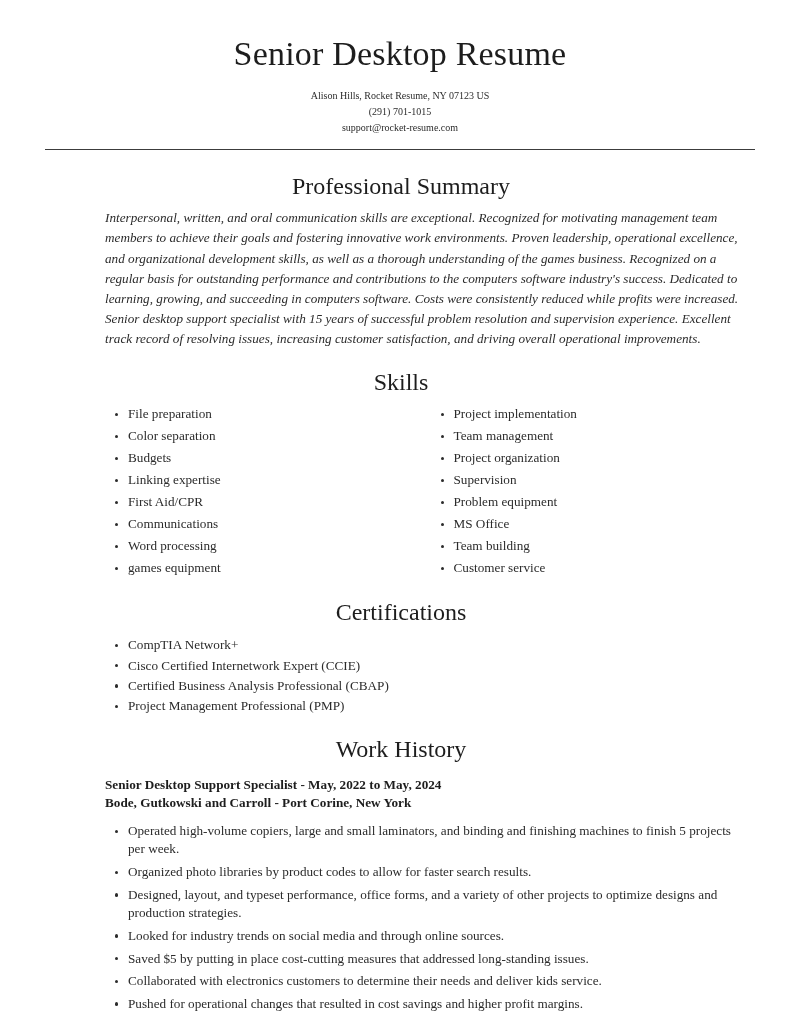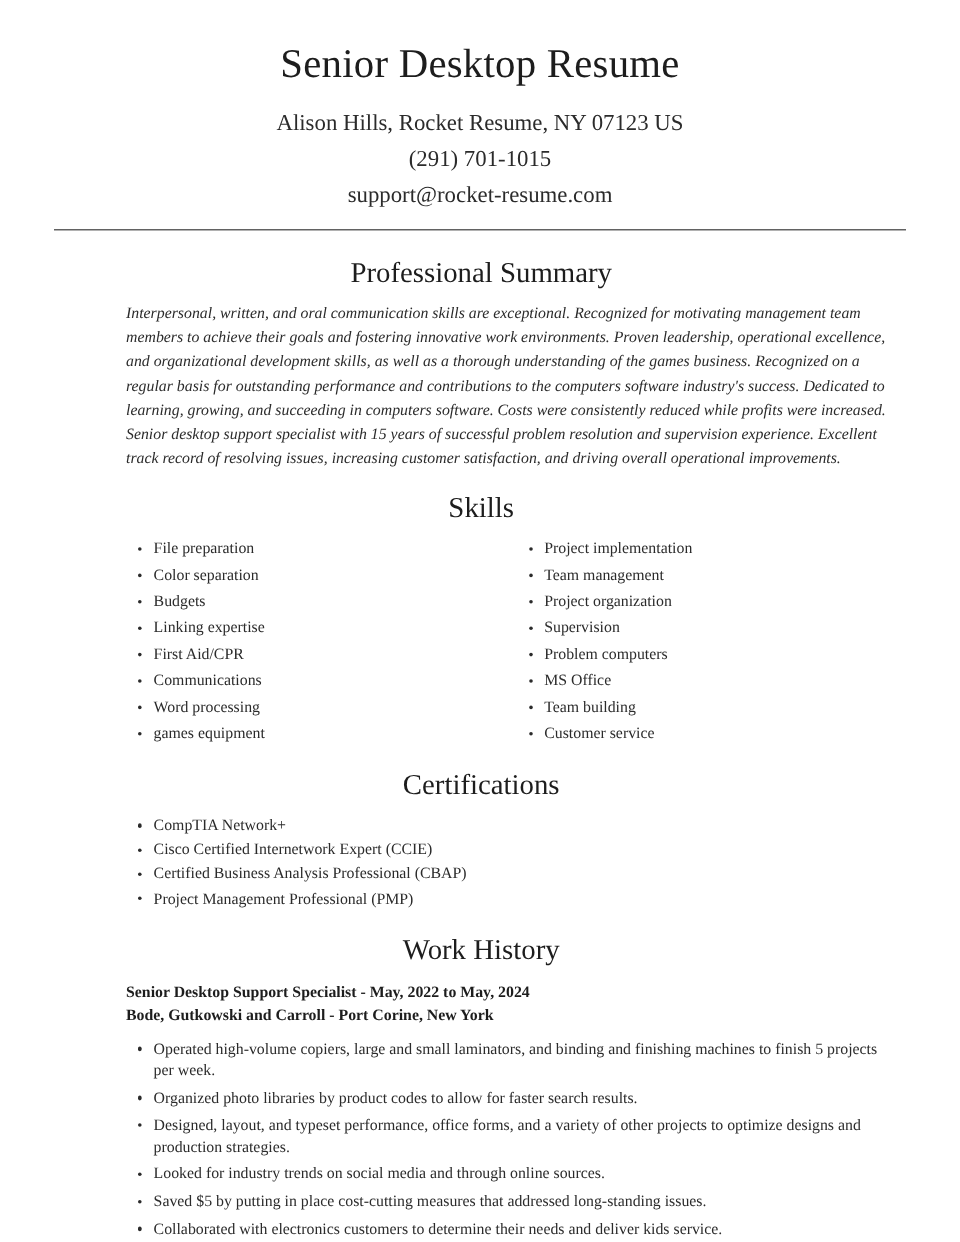--- a/index.html
+++ b/index.html
@@ -30,21 +30,21 @@
   }
   .doc-title {
     font-size: 34px;
     font-weight: 400;
     letter-spacing: 0.2px;
     line-height: 1.18;
     color: #1d1d1d;
     margin: 0 0 14px 0;
   }
   .contact-line {
-    font-size: 19px;
+    font-size: 10px;
     line-height: 1.58;
     color: #2b2b2b;
   }
 
   .rule {
     height: 0;
     border: 0;
     border-top: 1px solid #3c3c3c;
     margin: 13px 45px 0 45px;
   }
@@ -172,21 +172,21 @@
           <li>Word processing</li>
           <li>games equipment</li>
         </ul>
       </div>
       <div class="skills-col right">
         <ul class="bullets">
           <li>Project implementation</li>
           <li>Team management</li>
           <li>Project organization</li>
           <li>Supervision</li>
-          <li>Problem computers</li>
+          <li>Problem equipment</li>
           <li>MS Office</li>
           <li>Team building</li>
           <li>Customer service</li>
         </ul>
       </div>
     </div>
   </div>
 
   <div class="section" id="certifications-section">
     <h2 class="section-heading">Certifications</h2>

